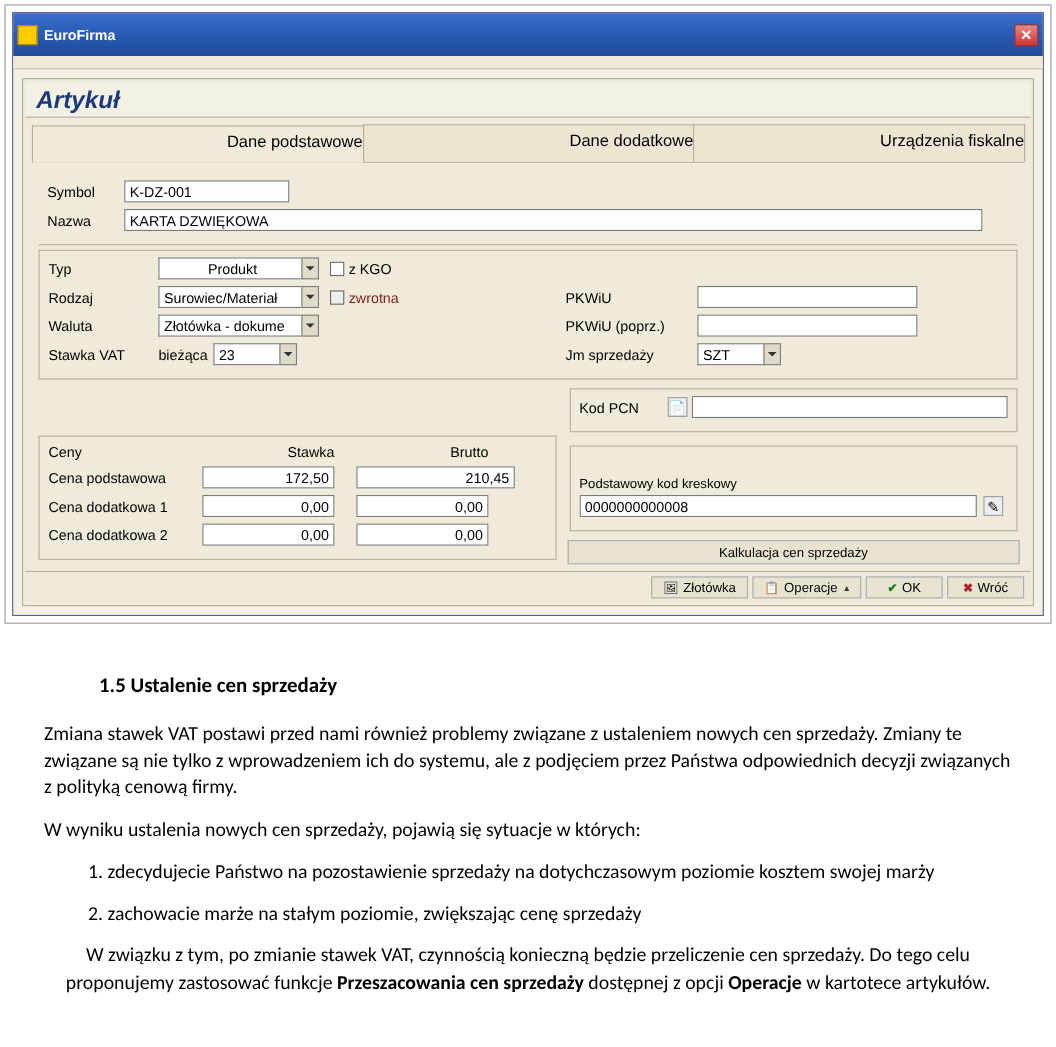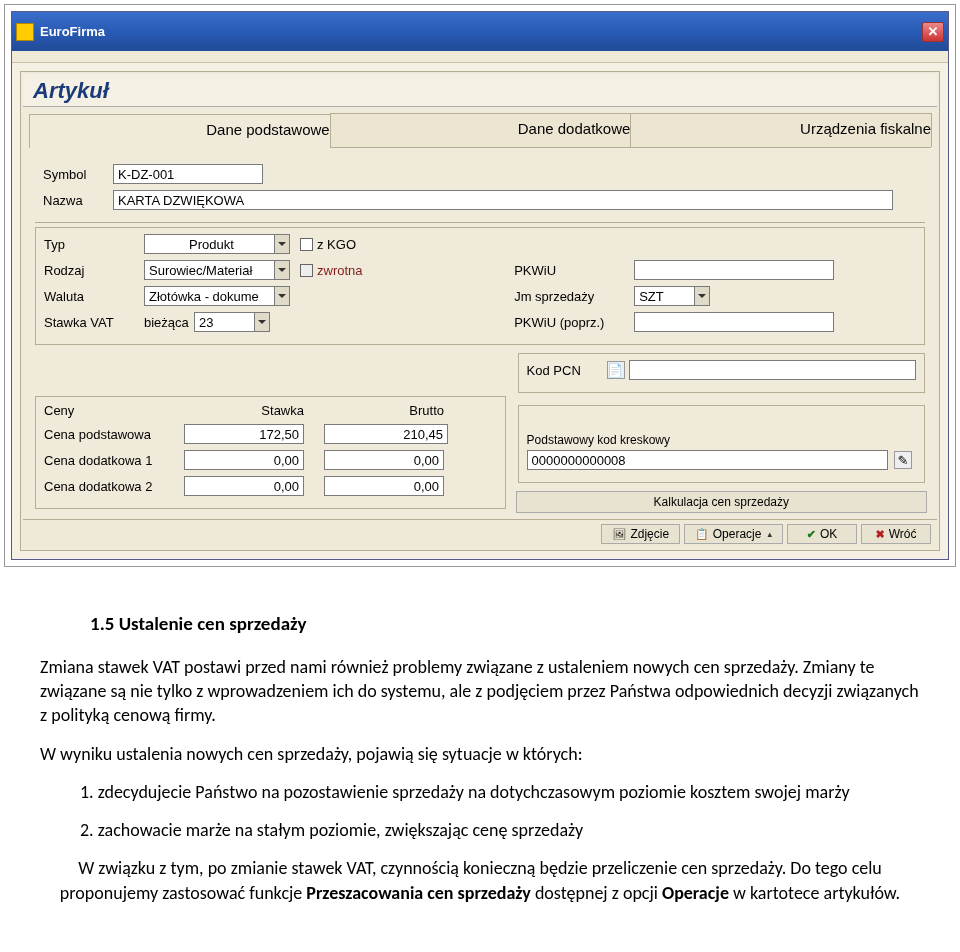--- a/index.html
+++ b/index.html
@@ -244,45 +244,45 @@
                   <span class="caret"></span>
                 </span>
               </div>
             </div>
             <div class="col">
               <div class="row">
                 <span class="lbl" style="width:120px;">PKWiU</span>
                 <input class="input" style="width: 200px;" value="">
               </div>
               <div class="row">
-                <span class="lbl" style="width:120px;">Jm sprzedaży</span>
-                <span class="combo">
-                  <input class="input" style="width: 60px;" value="SZT">
-                  <span class="caret"></span>
-                </span>
-              </div>
-              <div class="row">
                 <span class="lbl" style="width:120px;">PKWiU (poprz.)</span>
                 <input class="input" style="width: 200px;" value="">
+              </div>
+              <div class="row">
+                <span class="lbl" style="width:120px;">Jm sprzedaży</span>
+                <span class="combo">
+                  <input class="input" style="width: 60px;" value="SZT">
+                  <span class="caret"></span>
+                </span>
               </div>
             </div>
           </div>
         </div>
 
         <div class="cols">
           <div class="group" style="flex:1.1;">
             <div class="row" style="font-weight:normal;">
               <span class="lbl" style="width:140px;">Ceny</span>
               <span class="lbl right-align" style="width:120px;">Stawka</span>
               <span class="lbl right-align" style="width:120px;margin-left:20px;">Brutto</span>
             </div>
             <div class="row">
               <span class="lbl" style="width:140px;">Cena podstawowa</span>
               <input class="input right-align" style="width: 120px;" value="172,50">
-              <input class="input right-align" style="width: 124px; margin-left: 20px;" value="210,45">
+              <input class="input right-align" style="width: 144px; margin-left: 20px;" value="210,45">
             </div>
             <div class="row">
               <span class="lbl" style="width:140px;">Cena dodatkowa 1</span>
               <input class="input right-align" style="width: 120px;" value="0,00">
               <input class="input right-align" style="width: 120px; margin-left: 20px;" value="0,00">
             </div>
             <div class="row">
               <span class="lbl" style="width:140px;">Cena dodatkowa 2</span>
               <input class="input right-align" style="width: 120px;" value="0,00">
               <input class="input right-align" style="width: 120px; margin-left: 20px;" value="0,00">
@@ -308,21 +308,21 @@
               <span>Kalkulacja cen sprzedaży</span>
             </div>
           </div>
         </div>
 
       </div>
 
       <div class="bottom-buttons">
         <span class="btn">
           <span class="ico">🖼</span>
-          <span>Zdjęcie</span>
+          <span>Złotówka</span>
         </span>
         <span class="btn upcaret">
           <span class="ico">📋</span>
           <span>Operacje</span>
         </span>
         <span class="btn">
           <span class="ico green">✔</span>
           <span>OK</span>
         </span>
         <span class="btn">

